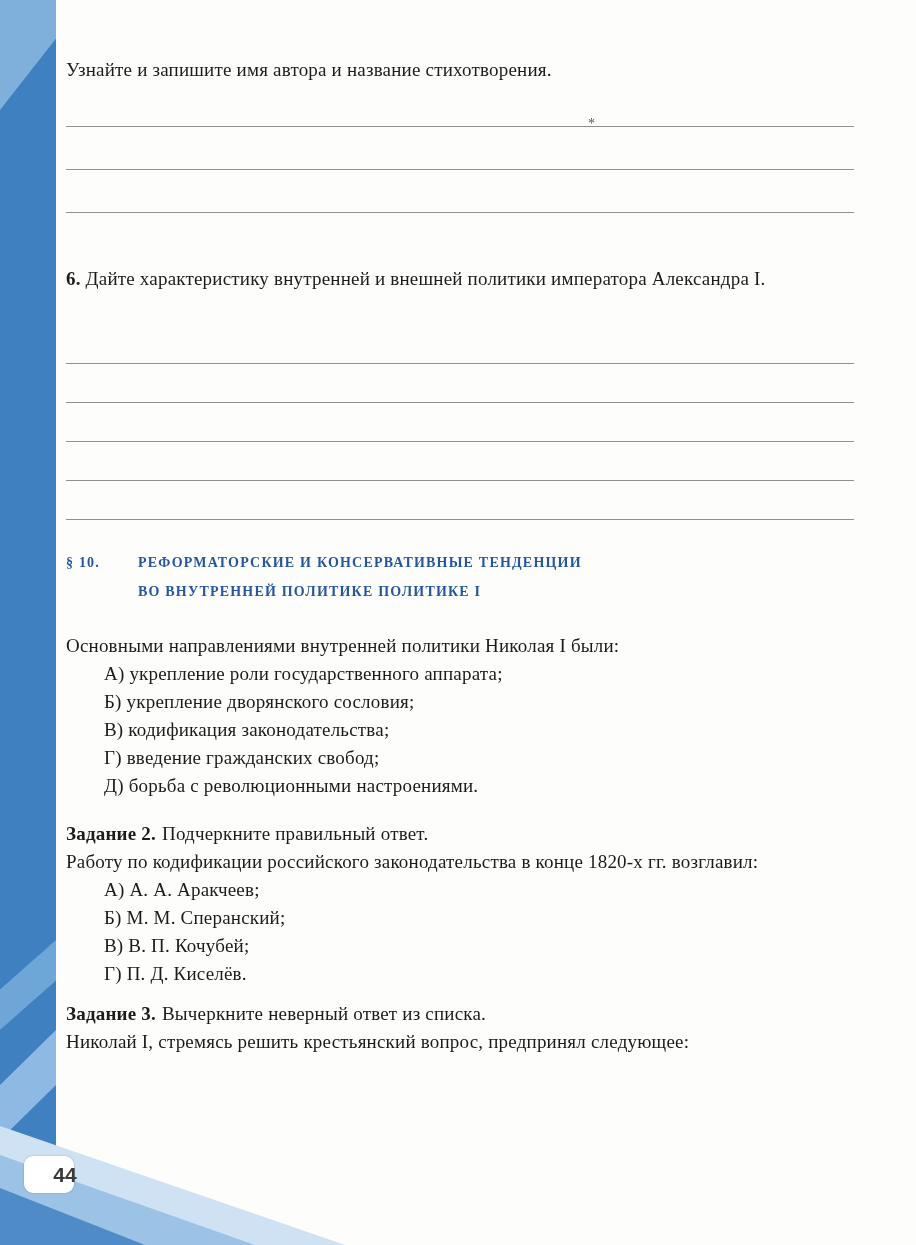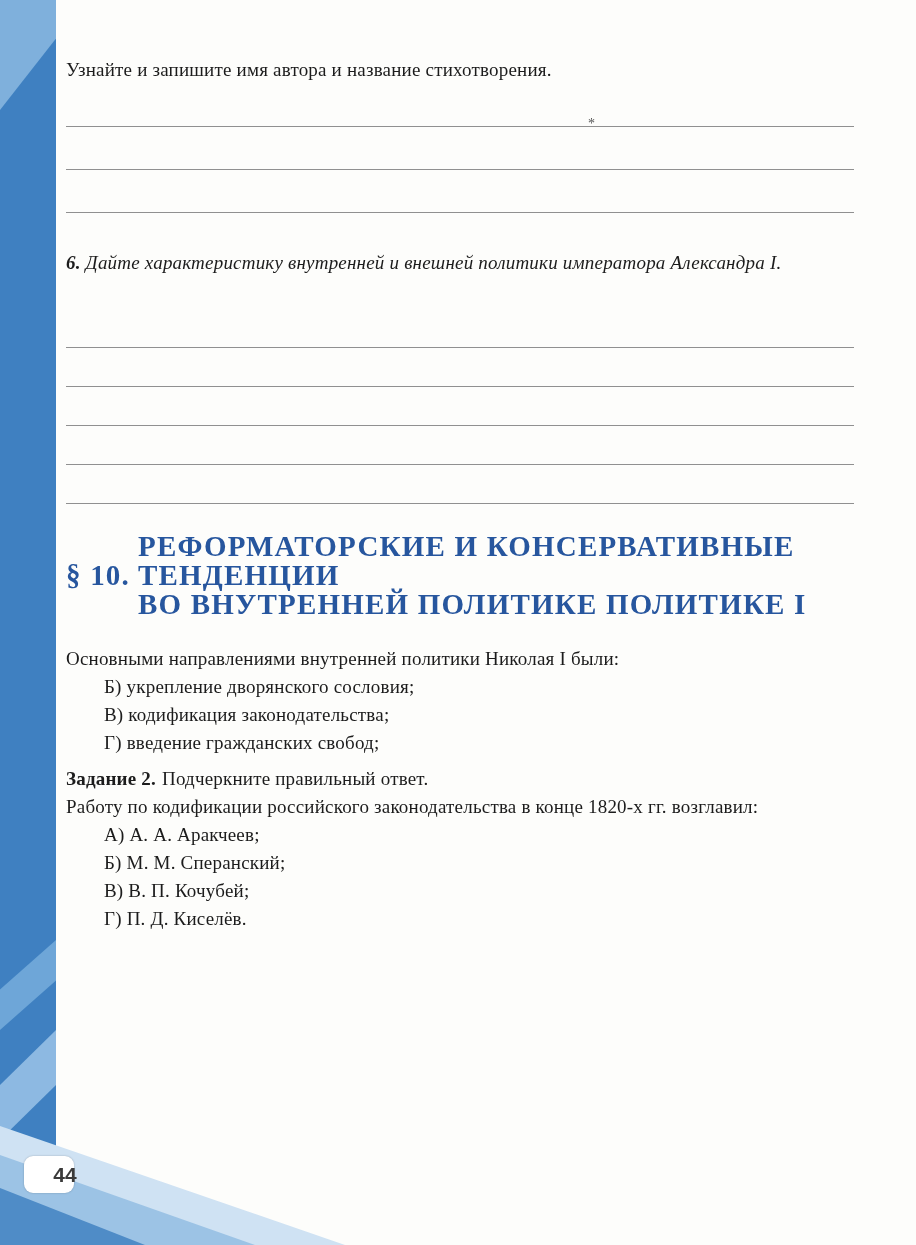--- a/index.html
+++ b/index.html
@@ -86,42 +86,41 @@
   .lines-3 { margin-top: 0; }
   .lines-3 .answer-line { height: 43px; }
   .lines-5 { margin-top: 32px; }
   .lines-5 .answer-line { height: 39px; }
 
   .stray-mark {
     position: absolute; left: 532px; top: 110px;
     font-size: 14px; color: #555;
   }
 
-  .task6-para { margin-top: 36px; text-align: justify; font-style: italic; }
+  .task6-para { margin-top: 52px; text-align: justify; }
   .task-number { font-weight: 700; }
 
   .section-header {
     margin-top: 28px;
     display: flex;
     color: var(--header_blue, #27569e);
     font-weight: 700;
-    font-size: 29px;
+    font-size: 14px;
     line-height: 29px;
     letter-spacing: 1.2px;
-    align-items: center;
   }
   .section-number { width: 72px; flex: none; }
 
   .task { margin-top: 26px; }
   .task-head .task-label { font-weight: 700; margin-right: 6px; }
   .task-stem { text-align: justify; }
   .task-options { list-style: none; padding-left: 38px; }
   .task-options li { line-height: 28px; }
 
-  .task-2 { margin-top: 8px; }
+  .task-2 { margin-top: 20px; }
   .task-3 { margin-top: 12px; }
 </style>
 </head>
 <body>
 
 <div class="screen">
 
   <div class="sidebar"></div>
   <div class="deco deco-strip-top"></div>
   <div class="deco deco-strip-seg1"></div>
@@ -162,34 +161,42 @@
       <span class="section-number">§ 10.</span>
       <span class="section-title">
         <span style="display:block">РЕФОРМАТОРСКИЕ И КОНСЕРВАТИВНЫЕ ТЕНДЕНЦИИ</span>
         <span style="display:block">ВО ВНУТРЕННЕЙ ПОЛИТИКЕ ПОЛИТИКЕ I</span>
       </span>
     </div>
 
     <div class="task task-1">
       <p class="task-stem">Основными направлениями внутренней политики Николая I были:</p>
       <ul class="task-options">
+        <li>А) укрепление роли государственного аппарата;</li>
         <li>Б) укрепление дворянского сословия;</li>
         <li>В) кодификация законодательства;</li>
         <li>Г) введение гражданских свобод;</li>
+        <li>Д) борьба с революционными настроениями.</li>
       </ul>
     </div>
 
     <div class="task task-2">
       <p class="task-head">
         <span class="task-label">Задание 2.</span><span>Подчеркните правильный ответ.</span>
       </p>
       <p class="task-stem">Работу по кодификации российского законодательства в конце 1820-х гг. возглавил:</p>
       <ul class="task-options">
         <li>А) А. А. Аракчеев;</li>
         <li>Б) М. М. Сперанский;</li>
         <li>В) В. П. Кочубей;</li>
         <li>Г) П. Д. Киселёв.</li>
       </ul>
     </div>
 
+    <div class="task task-3">
+      <p class="task-head">
+        <span class="task-label">Задание 3.</span><span>Вычеркните неверный ответ из списка.</span>
+      </p>
+      <p class="task-stem">Николай I, стремясь решить крестьянский вопрос, предпринял следующее:</p>
+    </div>
 
   </div>
 </div>
 
 </body></html>

